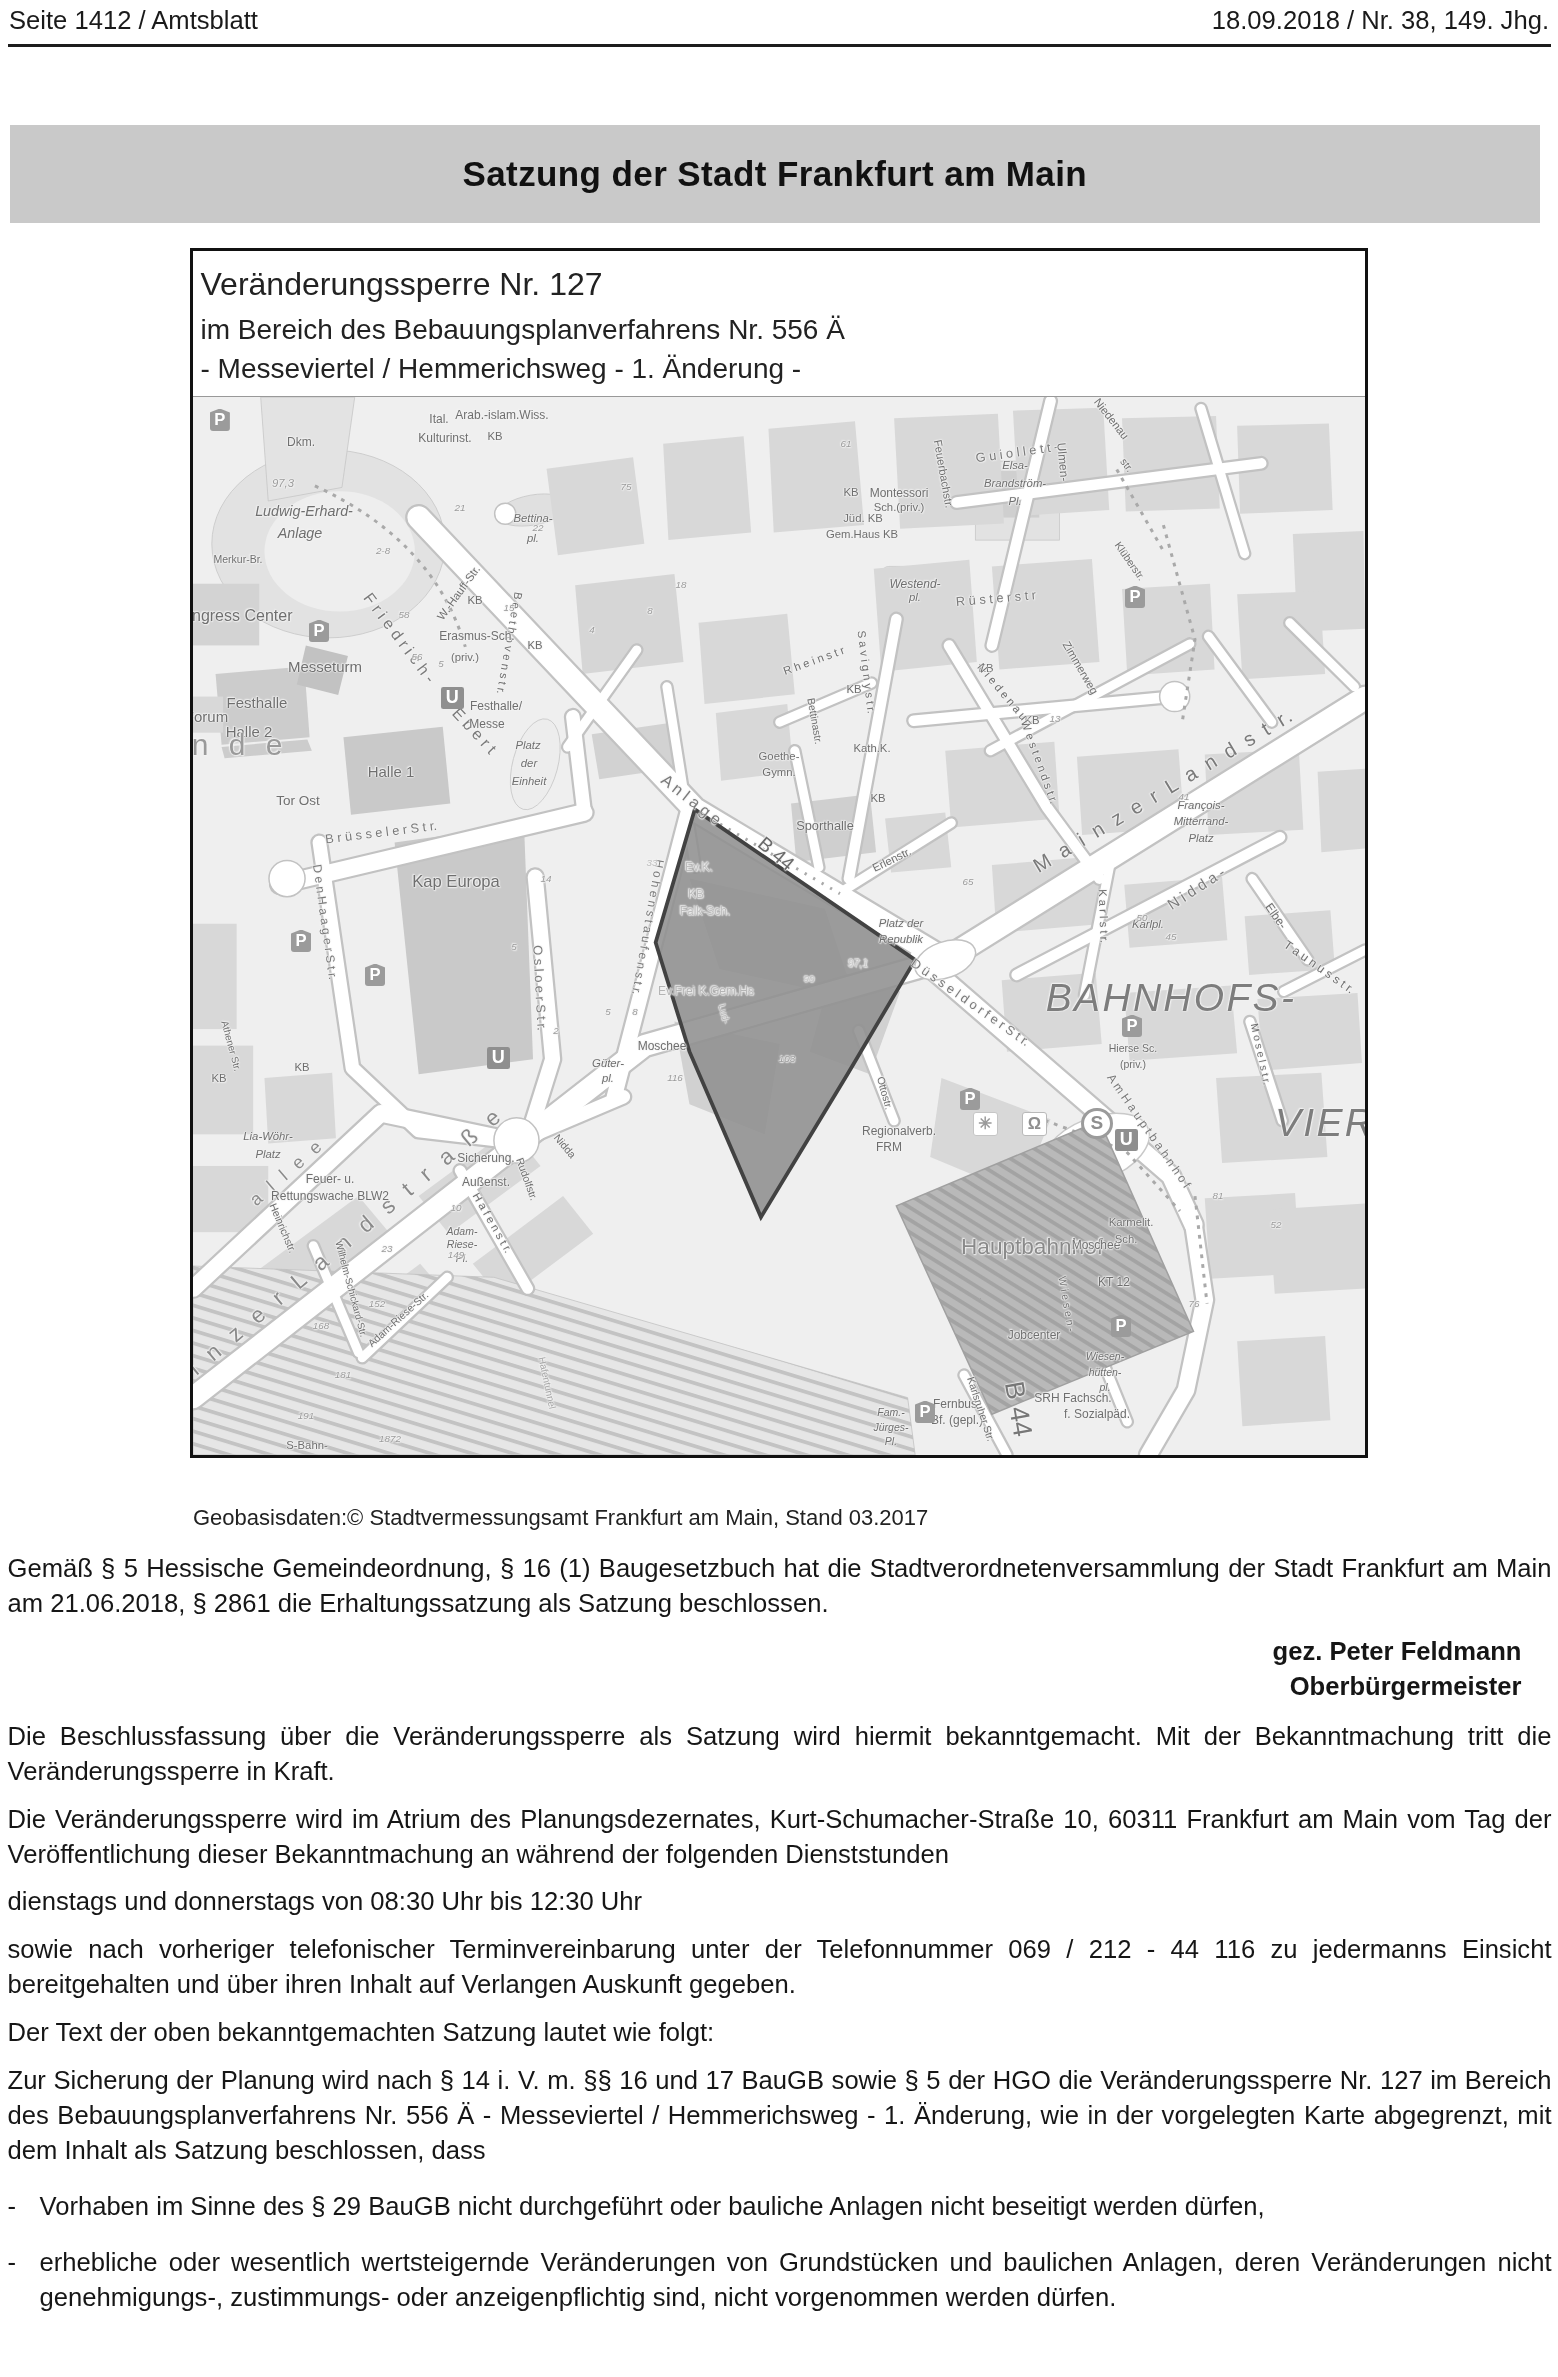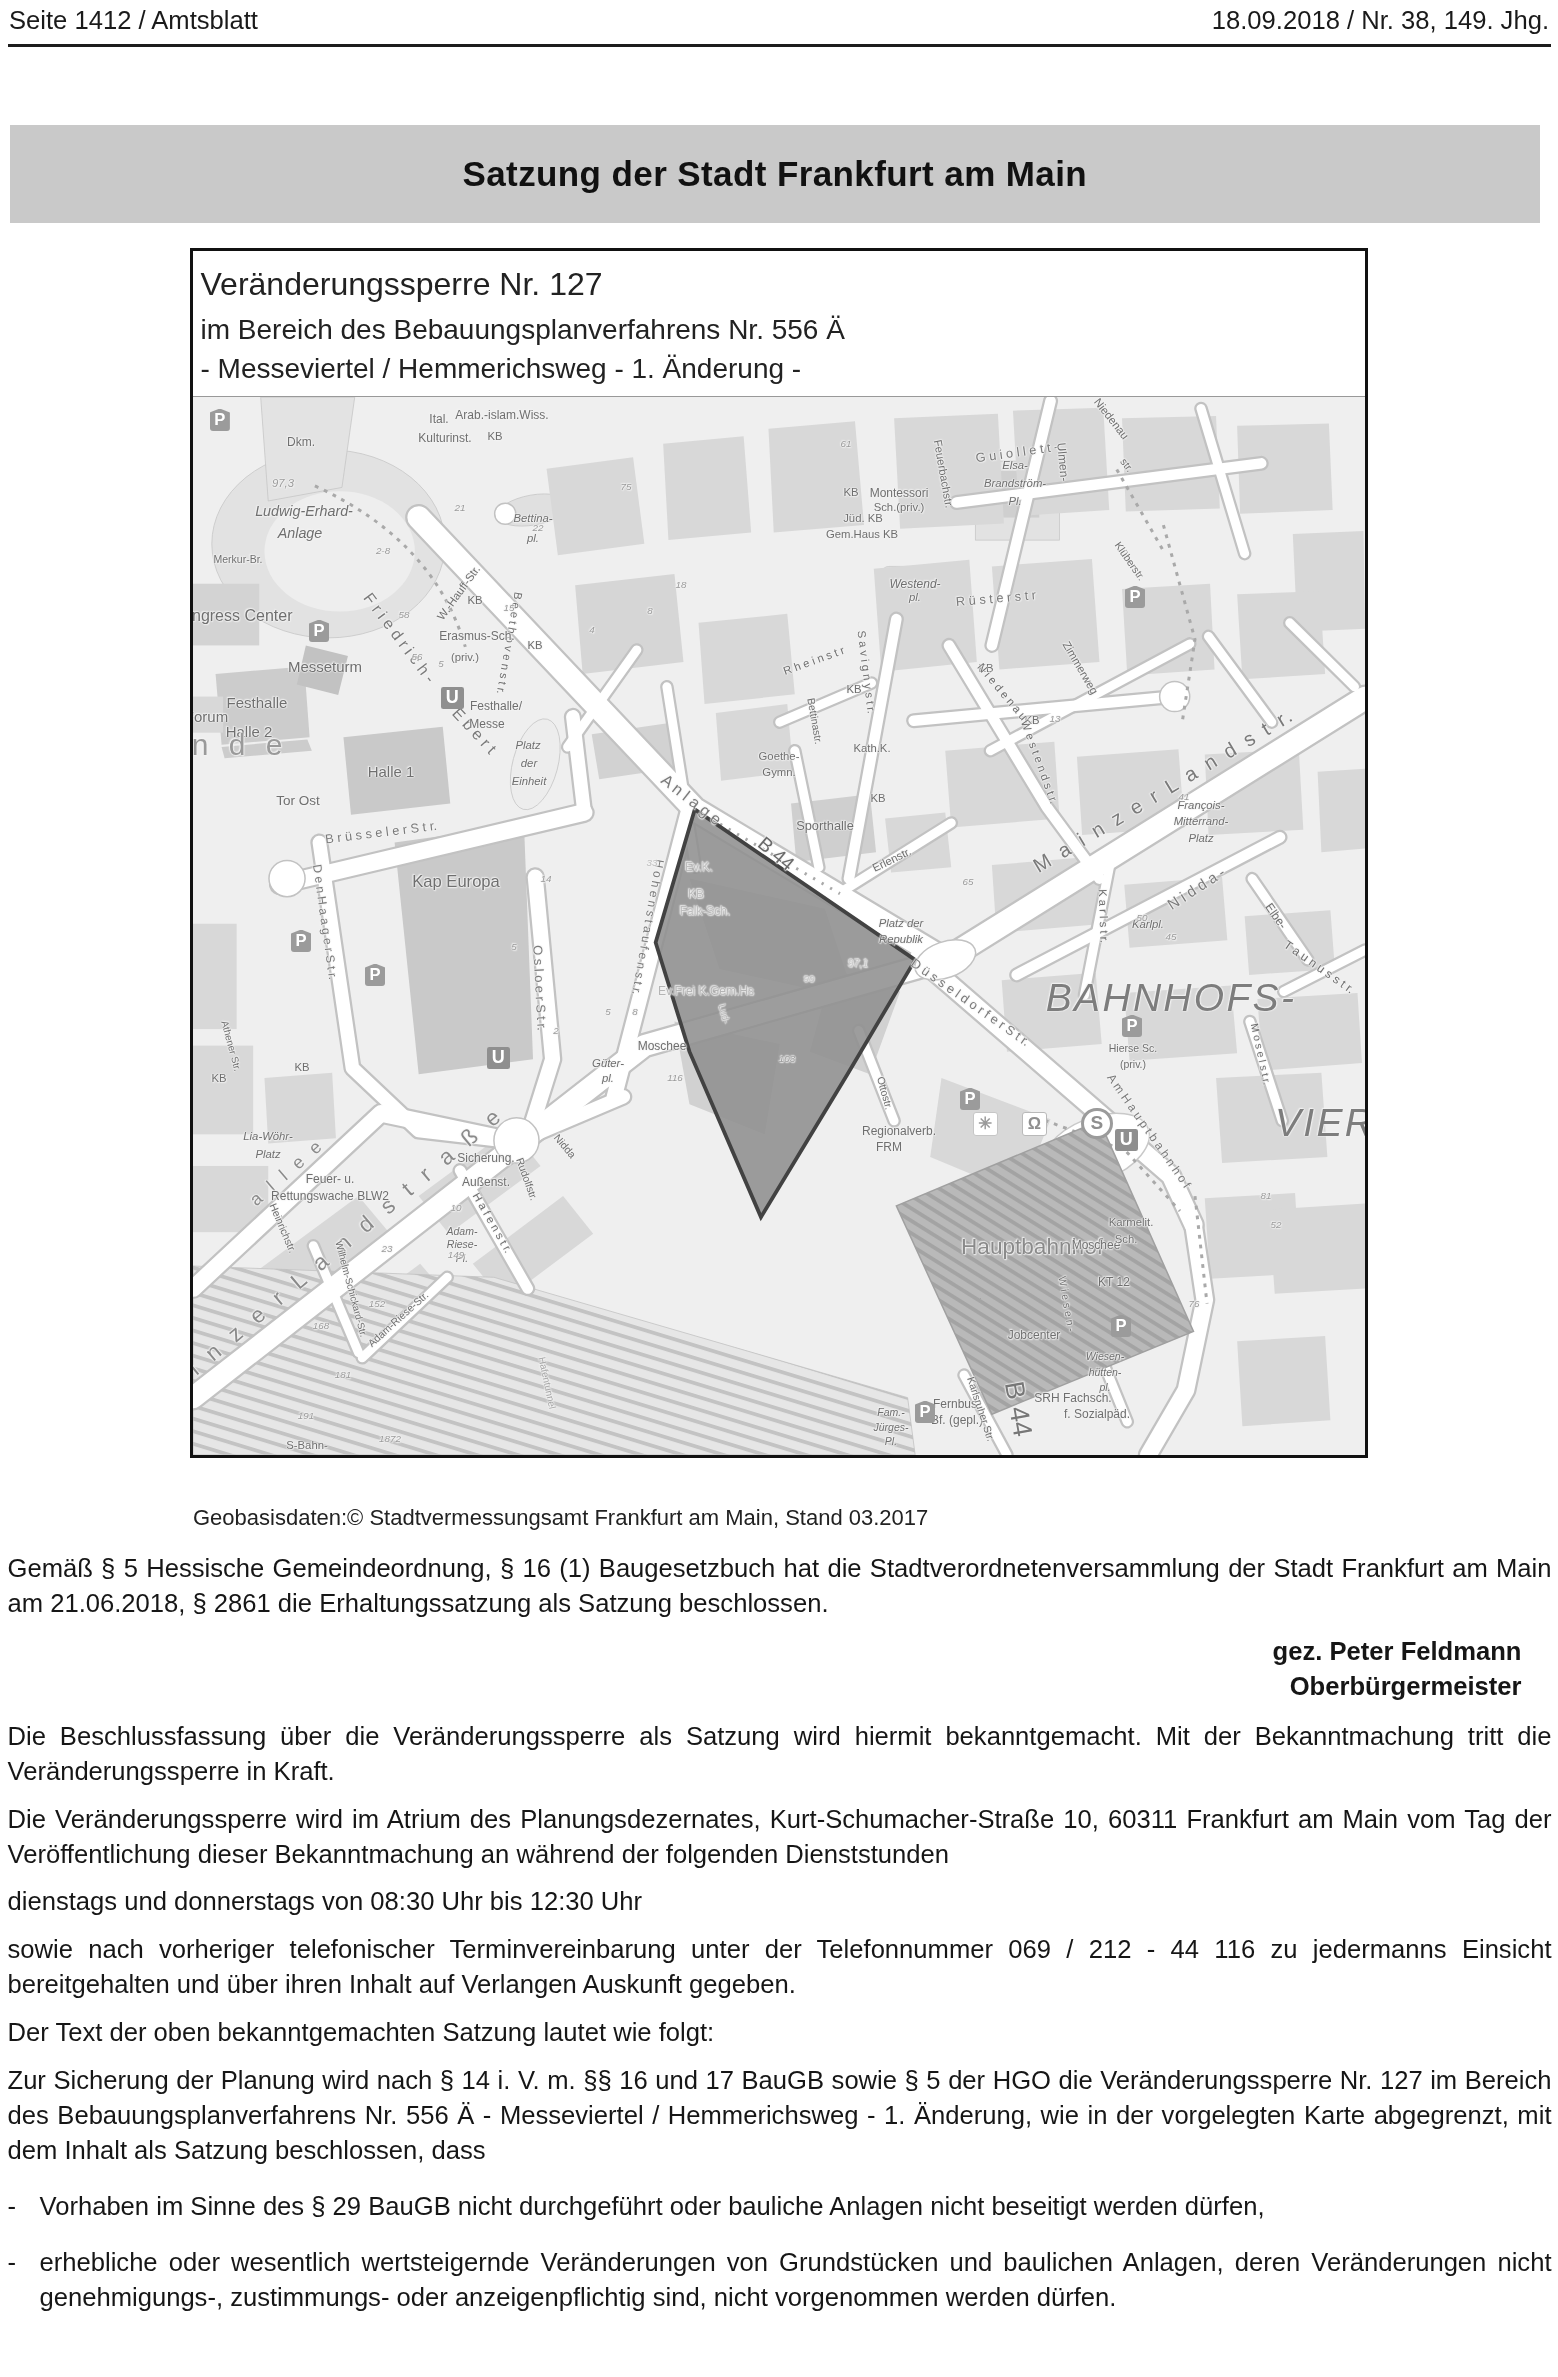--- a/index.html
+++ b/index.html
@@ -414,21 +414,21 @@
           <span class="map-label num" style="left: 194px; top: 852px; font-size: 9.8px; transform: translate(-50%, -50%) rotate(0deg);">23</span>
           <span class="map-label num" style="left: 263px; top: 858px; font-size: 9.8px; transform: translate(-50%, -50%) rotate(0deg);">149</span>
           <span class="map-label num" style="left: 184px; top: 907px; font-size: 9.8px; transform: translate(-50%, -50%) rotate(0deg);">152</span>
           <span class="map-label num" style="left: 128px; top: 929px; font-size: 9.8px; transform: translate(-50%, -50%) rotate(0deg);">168</span>
           <span class="map-label num" style="left: 150px; top: 978px; font-size: 9.8px; transform: translate(-50%, -50%) rotate(0deg);">181</span>
           <span class="map-label num" style="left: 113px; top: 1019px; font-size: 9.8px; transform: translate(-50%, -50%) rotate(0deg);">191</span>
           <span class="map-label num" style="left: 197px; top: 1042px; font-size: 9.8px; transform: translate(-50%, -50%) rotate(0deg);">1872</span>
           <span class="map-label num" style="left: 775px; top: 485px; font-size: 9.8px; transform: translate(-50%, -50%) rotate(0deg);">65</span>
           <span class="map-label num" style="left: 949px; top: 521px; font-size: 9.8px; transform: translate(-50%, -50%) rotate(0deg);">50</span>
           <span class="map-label num" style="left: 978px; top: 540px; font-size: 9.8px; transform: translate(-50%, -50%) rotate(0deg);">45</span>
-          <span class="map-label num" style="left: 1025px; top: 799px; font-size: 9.8px; transform: translate(-50%, -50%) rotate(0deg); margin-left: 48px;">81</span>
+          <span class="map-label num" style="left: 1025px; top: 799px; font-size: 9.8px; transform: translate(-50%, -50%) rotate(0deg);">81</span>
           <span class="map-label num" style="left: 1001px; top: 907px; font-size: 9.8px; transform: translate(-50%, -50%) rotate(0deg);">76</span>
           <span class="map-label num" style="left: 1083px; top: 828px; font-size: 9.8px; transform: translate(-50%, -50%) rotate(0deg);">52</span>
           <span class="mic p" style="left: 16.6px; top: 12px;">P</span>
           <span class="mic p" style="left: 116px; top: 223px;">P</span>
           <span class="mic p" style="left: 98px; top: 533px;">P</span>
           <span class="mic p" style="left: 172px; top: 567px;">P</span>
           <span class="mic p" style="left: 932px; top: 189px;">P</span>
           <span class="mic p" style="left: 929px; top: 618px;">P</span>
           <span class="mic p" style="left: 767px; top: 691px;">P</span>
           <span class="mic p" style="left: 918px; top: 918px;">P</span>

